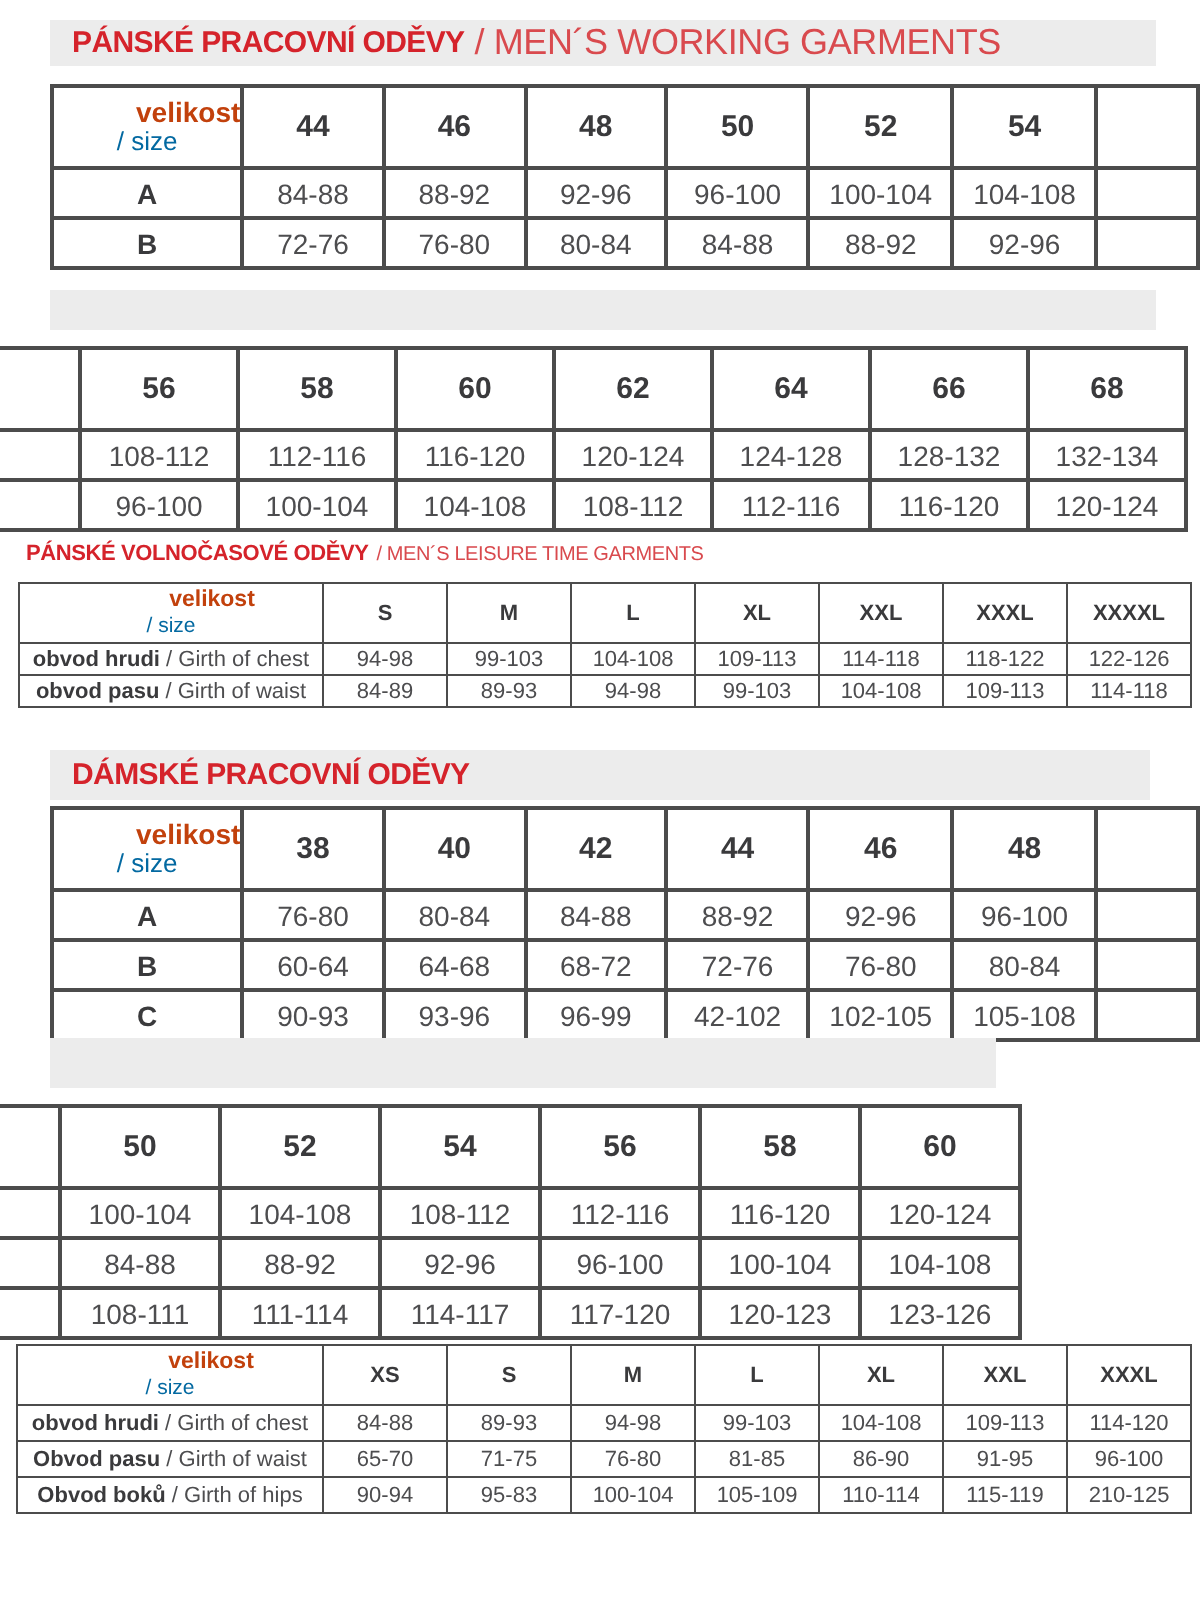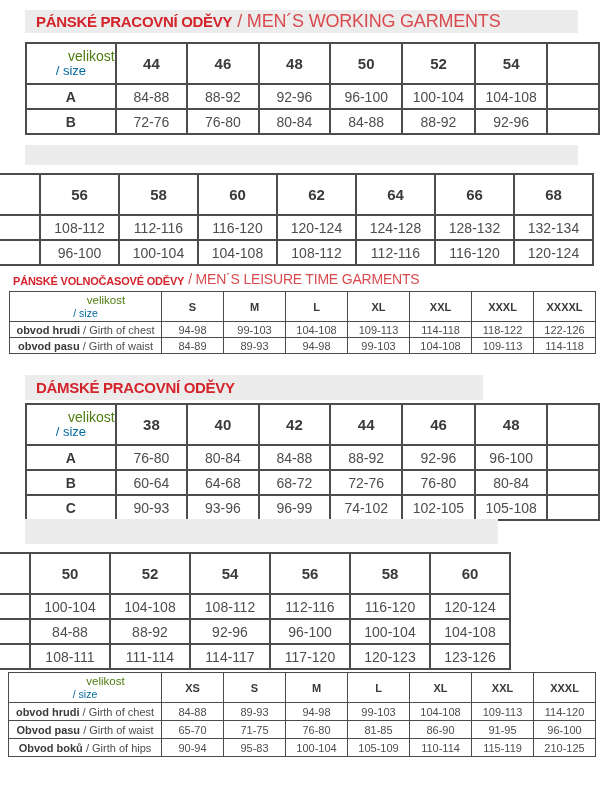--- a/index.html
+++ b/index.html
@@ -8,37 +8,37 @@
 
   
   .band{position:absolute;background:#ececec;}
   .title-band{display:flex;align-items:center;padding-left:11px;box-sizing:border-box;}
   .band-cz{color:#d5232b;font-weight:700;font-size:15px;letter-spacing:-0.3px;white-space:pre;}
   .band-en{color:#d94a4e;font-weight:400;font-size:18px;letter-spacing:-0.2px;white-space:pre;margin-left:5px;}
 
   
   .subtitle{position:absolute;display:flex;align-items:flex-end;}
   .sub-cz{color:#d5232b;font-weight:700;font-size:11px;letter-spacing:-0.2px;white-space:pre;}
-  .sub-en{color:#d94a4e;font-weight:400;font-size:14px;letter-spacing:-0.2px;white-space:pre;margin-left:4px;}
+  .sub-en{color:#d94a4e;font-weight:400;font-size:10px;letter-spacing:-0.2px;white-space:pre;margin-left:4px;}
 
   
   .tbl-wrap{position:absolute;}
   .tbl-wrap table{border-collapse:collapse;table-layout:fixed;background:#fff;}
   .tbl-wrap td{border:2px solid #4c4c4c;text-align:center;vertical-align:middle;padding:0;overflow:hidden;}
 
   .big-t td{font-size:14px;color:#4d4d4f;height:23px;}
   .big-t tr.head td{height:39px;font-size:15px;font-weight:700;color:#3a3a3c;}
   .big-t td.rowlabel{font-weight:700;font-size:14px;color:#3a3a3c;}
 
   .compact-t td{font-size:11px;color:#4d4d4f;height:15px;border-width:1.5px;}
   .compact-t tr.head td{height:29px;font-weight:700;color:#3a3a3c;}
   .compact-t td.rowlabel{font-size:11px;color:#3a3a3c;}
   .girth-t td{height:17px;}
 
-  .vel-bold{display:block;font-weight:400;font-size:14px;color:#4d7c0f;line-height:1.15;margin-left:41px;}
+  .vel-bold{display:block;font-weight:700;font-size:14px;color:#c2410c;line-height:1.15;margin-left:41px;}
   .vel-sub{display:block;font-weight:400;font-size:13px;color:#0369a1;line-height:1.15;}
   .compact-t .vel-bold{font-size:11.5px;}
   .compact-t .vel-sub{font-size:10.5px;}
 
   .lbl-b{font-weight:700;}
   .lbl-n{font-weight:400;color:#4d4d4f;}
 
   
   .w-std6 td.labelcol{width:75px;}  .w-std6 td.datacol{width:78px;}  .w-std6 td.extracol{width:58px;}
   .w-cut7 td.labelcol{width:77px;}  .w-cut7 td.datacol{width:77px;}
@@ -46,21 +46,21 @@
   .w-lbl7a td.labelcol{width:151px;}.w-lbl7a td.datacol{width:61px;}
   .w-lbl7b td.labelcol{width:152px;}.w-lbl7b td.datacol{width:61px;}
 
   
   .pos-band1{left:25px;top:10px;width:553px;height:23px;}
   .pos-t1{left:25px;top:42px;}
   .pos-band2{left:25px;top:145px;width:553px;height:20px;}
   .pos-t2{left:-40px;top:173px;}
   .pos-sub{left:13px;top:271px;}
   .pos-t3{left:9px;top:291px;}
-  .pos-band3{left:25px;top:375px;width:458px;height:25px;}
+  .pos-band3{left:25px;top:375px;width:550px;height:25px;}
   .pos-t4{left:25px;top:403px;}
   .pos-band4{left:25px;top:519px;width:473px;height:25px;}
   .pos-t5{left:-50px;top:552px;}
   .pos-t6{left:8px;top:672px;}
 </style>
 </head>
 <body>
 
 <div class="page">
 
@@ -231,21 +231,21 @@
             <td>72-76</td>
             <td>76-80</td>
             <td>80-84</td>
             <td></td>
           </tr>
           <tr>
             <td class="labelcol rowlabel">C</td>
             <td>90-93</td>
             <td>93-96</td>
             <td>96-99</td>
-            <td>74-102</td>
+            <td>42-102</td>
             <td>102-105</td>
             <td>105-108</td>
             <td></td>
           </tr>
         </tbody>
       </table>
     </div>
 
   <div class="band pos-band4"></div>
 

